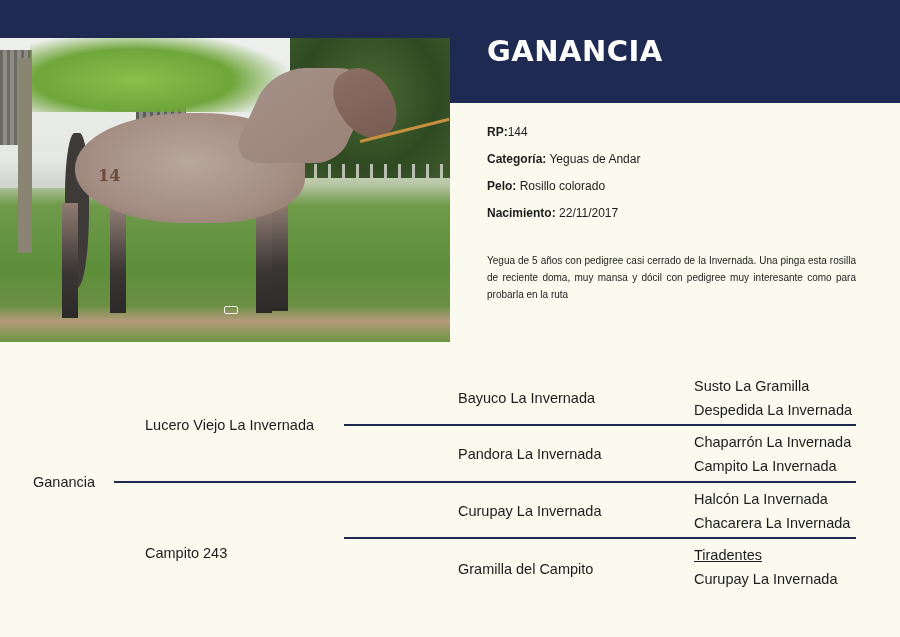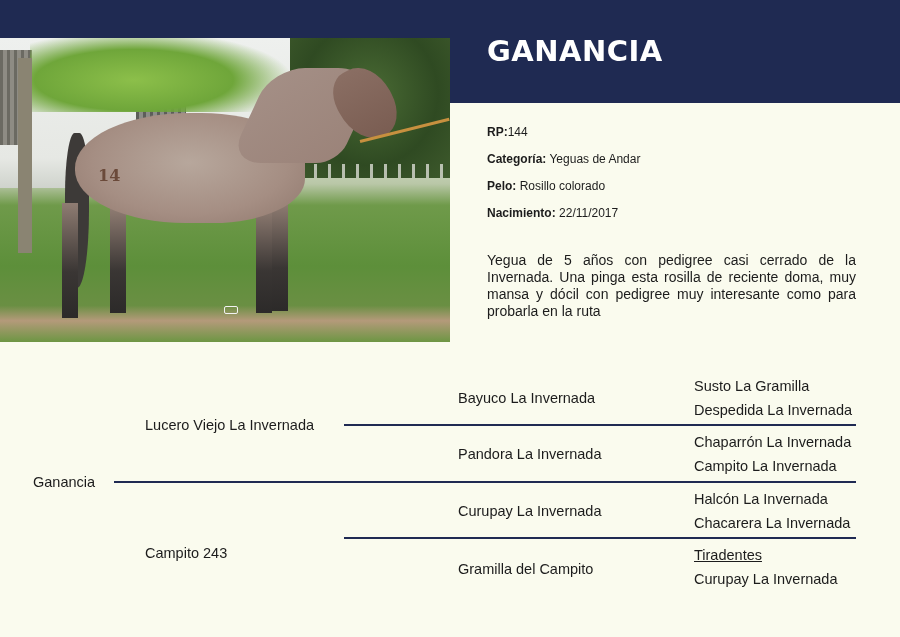--- a/index.html
+++ b/index.html
@@ -76,21 +76,21 @@
     font-size:4px; color:#e8e8e8; letter-spacing:0.5px;
   }
   .photo .watermark .logo { display:block; margin: 0 auto 1px; width:14px; height:8px; border:1px solid #f2f2f2; border-radius:2px; }
 
   
   .info { position:absolute; left:487px; top:123px; width:370px; }
   .info .row { height:27px; font-size:12px; line-height:18px; }
   .info .label { font-weight:bold; }
   .desc {
     position:absolute; left:487px; top:252px; width:369px;
-    font-size:14px; line-height:17px; text-align: justify;
+    font-size:10px; line-height:17px; text-align: justify;
   }
 
   
   .ped-text { position:absolute; font-size:14.5px; line-height:18px; white-space:nowrap; }
   .ped-line { position:absolute; height:2px; background:#1f2a52; }
 </style>
 </head>
 <body>
 
 <div class="header-band"></div>

